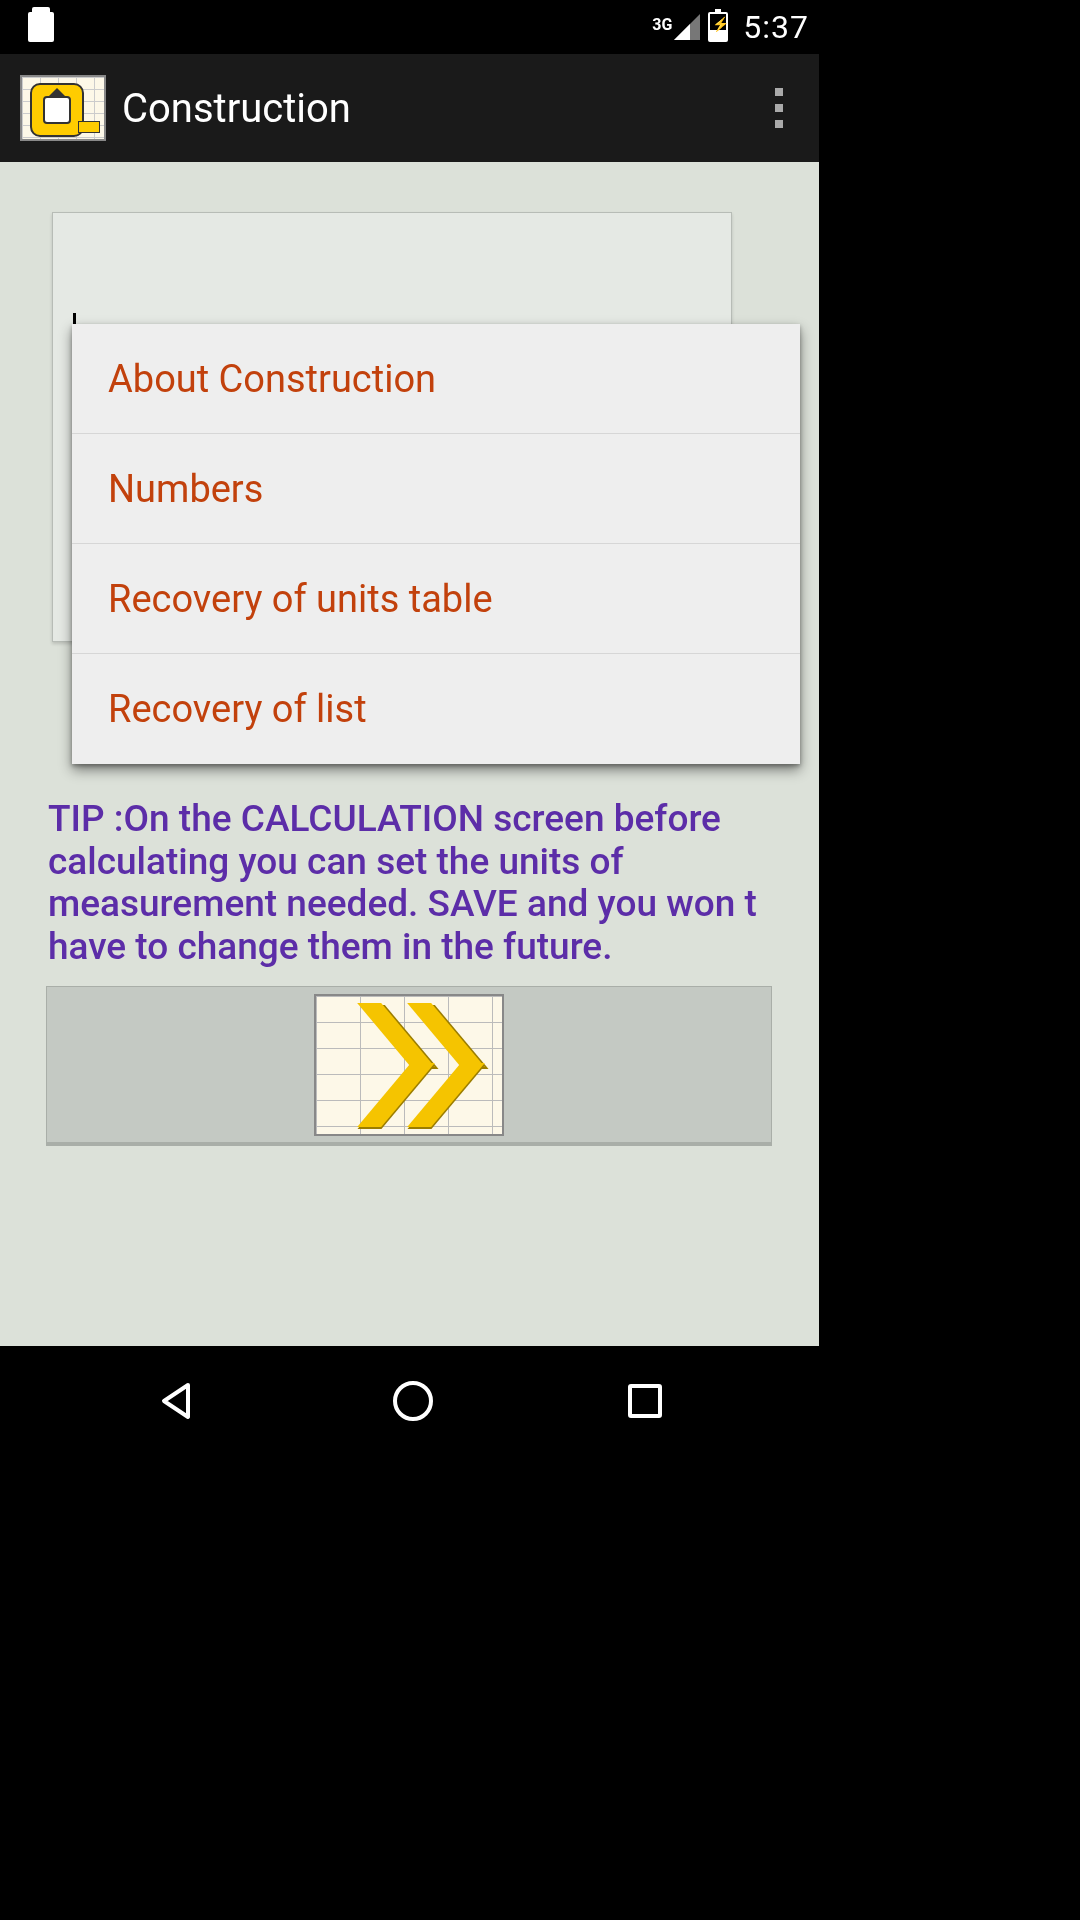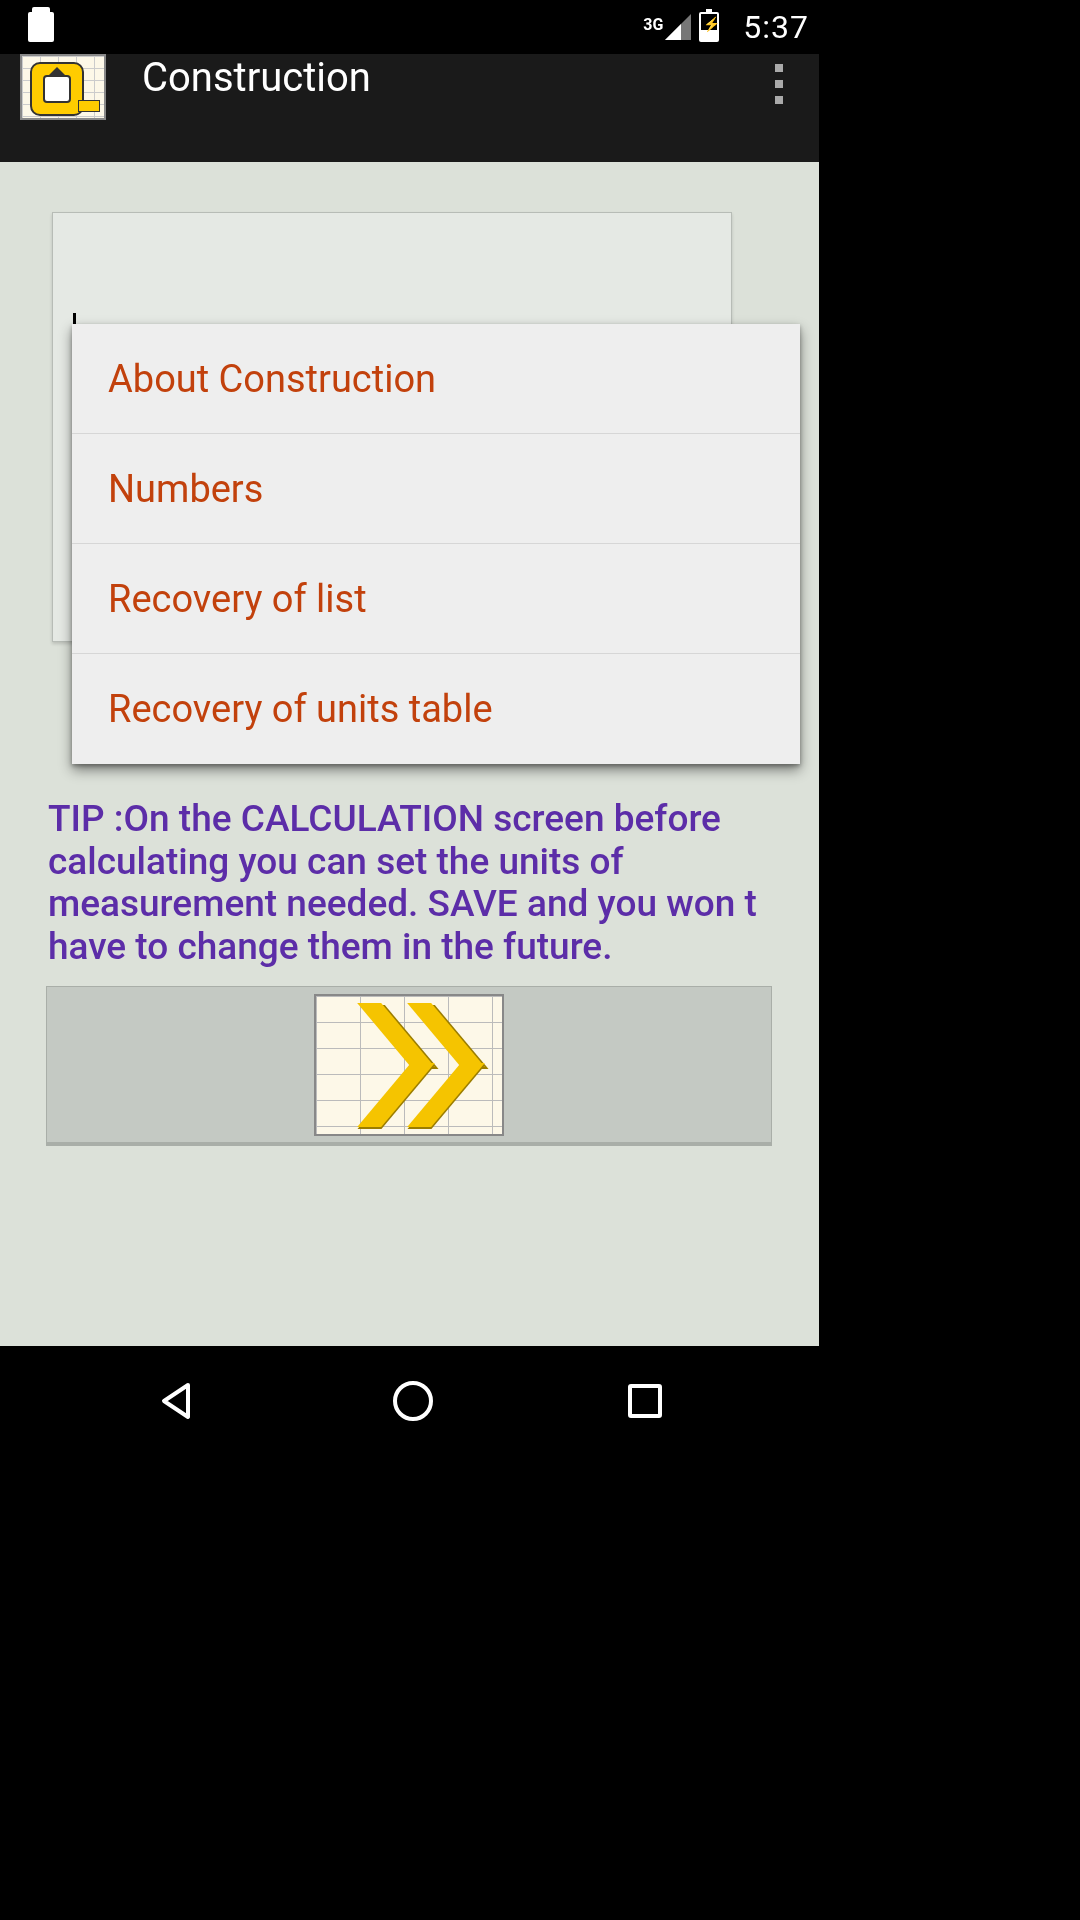--- a/index.html
+++ b/index.html
@@ -18,28 +18,29 @@
   .sd-icon { width: 26px; height: 30px; background: #fff; border-radius: 2px; position: relative; margin-left: 18px; }
   .sd-icon::before { content: ''; position: absolute; top: -5px; left: 4px; width: 18px; height: 5px; background: #fff; border-radius: 2px 2px 0 0; }
   .status-right { display: flex; align-items: center; gap: 8px; }
   .network-3g { font-size: 16px; font-weight: bold; margin-bottom: 14px; margin-right: -6px; margin-top: 8px; }
   .signal-icon { width: 0; height: 0; border-style: solid; border-width: 0 0 26px 26px; border-color: transparent transparent #777 transparent; position: relative; }
   .signal-icon::after { content: ''; position: absolute; left: -26px; top: 10px; width: 0; height: 0; border-style: solid; border-width: 0 0 16px 16px; border-color: transparent transparent #fff transparent; }
   .battery-icon { width: 20px; height: 30px; border: 2px solid #fff; border-radius: 2px; position: relative; display: flex; align-items: flex-end; }
   .battery-icon::before { content: ''; position: absolute; top: -5px; left: 5px; width: 6px; height: 3px; background: #fff; }
   .battery-icon::after { content: '⚡'; position: absolute; top: 2px; left: 2px; font-size: 14px; color: #fff; }
   .battery-fill { width: 100%; height: 40%; background: #fff; }
-  .clock { font-size: 32px; font-weight: 400; letter-spacing: 1px; margin-left: 16px; }
+  .clock { font-size: 32px; font-weight: 400; letter-spacing: 1px; margin-left: 7px; }
 
   .app-bar {
     height: 108px;
     background: #1a1a1a;
     display: flex;
+    align-items: center;
     padding: 0 20px;
-    gap: 36px;
+    gap: 16px;
     position: relative;
   }
   .app-icon {
     width: 86px; height: 66px;
     background: #fdf8e8;
     border: 2px solid #888;
     display: flex; align-items: center; justify-content: center;
     position: relative;
     background-image:
       linear-gradient(#ccc 1px, transparent 1px),
@@ -194,22 +195,22 @@
   <div class="next-button-wrap">
     <div class="next-brick">
       <div class="chevron"></div>
       <div class="chevron chevron2"></div>
     </div>
   </div>
 
   <div class="dropdown-menu">
     <div class="menu-item">About Construction</div>
     <div class="menu-item">Numbers</div>
+    <div class="menu-item">Recovery of units table</div>
     <div class="menu-item">Recovery of list</div>
-    <div class="menu-item">Recovery of units table</div>
   </div>
 
 </div>
 
 <div class="nav-bar">
   <div class="nav-back-outline">
     <svg viewBox="0 0 40 40">
         <path d="M30 4 L6 20 L30 36 Z" fill="none" stroke="#fff" stroke-width="4" stroke-linejoin="round"></path>
       </svg>
   </div>

